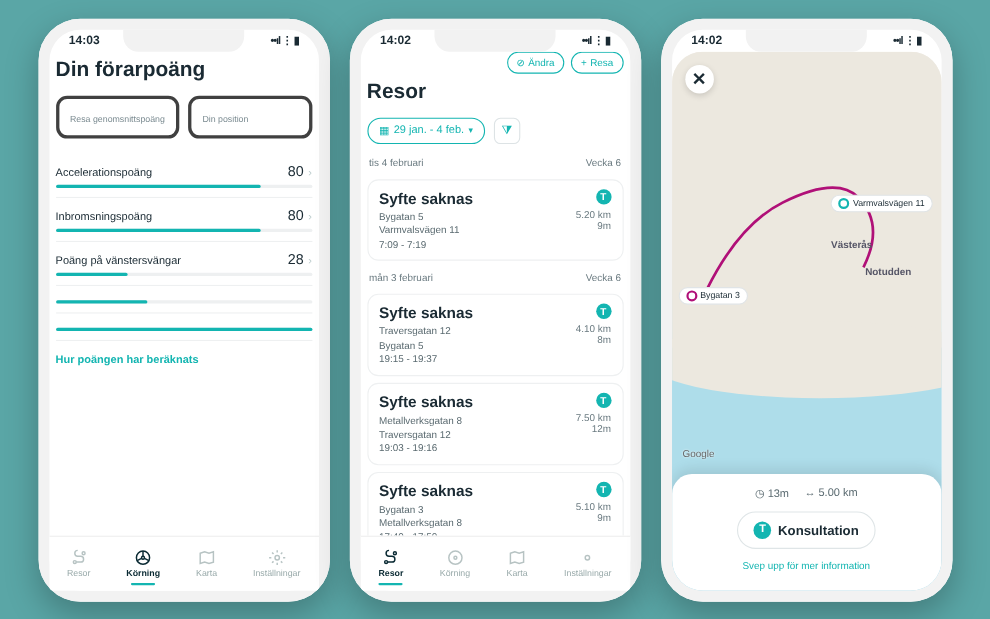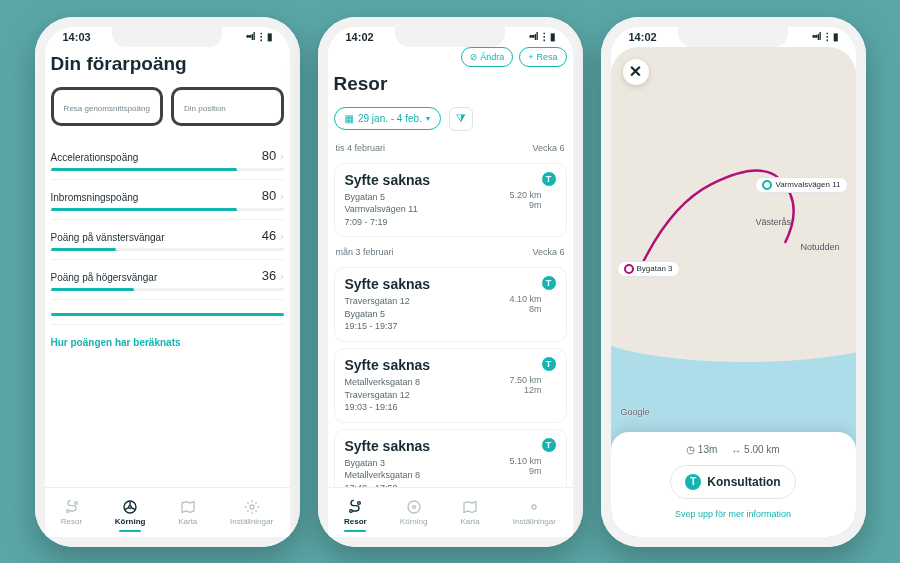--- a/index.html
+++ b/index.html
@@ -64,33 +64,33 @@
   .topactions { display:flex; justify-content:flex-end; gap:6px; margin-bottom:6px;}
   .pillbtn { border:1px solid #13b5b1; color:#13b5b1; font-size:9px; padding:4px 8px; border-radius:12px; display:flex; align-items:center; gap:3px;}
   .daterow { display:flex; gap:8px; align-items:center; margin:8px 0;}
   .datebtn { border:1px solid #13b5b1; color:#13b5b1; font-size:10px; padding:5px 10px; border-radius:14px; display:flex; align-items:center; gap:4px;}
   .filter { width:24px; height:24px; border:1px solid #dde3e5; border-radius:6px; display:flex; align-items:center; justify-content:center; color:#13b5b1; font-size:11px;}
   .triplist { display:flex; flex-direction:column; gap:6px; }
   .dayhdr { display:flex; justify-content:space-between; font-size:9px; color:#6a7a80; padding:4px 2px;}
   .trip { border:1px solid #eef0f1; border-radius:10px; padding:8px 10px; position:relative;}
   .trip-title { font-size:14px; font-weight:600; margin-bottom:3px;}
   .trip-line { font-size:9px; color:#5a6a70; line-height:1.4;}
-  .trip-meta { position:absolute; right:24px; top:26px; text-align:right; font-size:9px; color:#6a7a80;}
+  .trip-meta { position:absolute; right:10px; top:26px; text-align:right; font-size:9px; color:#6a7a80;}
   .badge-t { position:absolute; right:10px; top:8px; width:14px; height:14px; border-radius:50%; background:#13b5b1; color:#fff; font-size:9px; font-weight:700; display:flex; align-items:center; justify-content:center;}
 
   
   .mapwrap { position:absolute; top:30px; left:10px; right:10px; bottom:10px; border-radius:28px; overflow:hidden;}
   .map { width:100%; height:100%; background: linear-gradient(180deg,#f2efe9 0%, #e8e4dc 40%, #a5d5e5 60%, #a5d5e5 100%); position:relative;}
   .land { position:absolute; top:0; left:0; right:0; height:58%; background:#ece8df;}
   .water { position:absolute; bottom:0; left:0; right:0; height:45%; background:#aeddea;}
   .coast { position:absolute; top:50%; left:-10%; width:130%; height:70px; background:#ece8df; border-radius:50%;}
   .pin { position:absolute; font-size:8px; background:#fff; border:1px solid #e0e4e6; border-radius:10px; padding:2px 6px; display:flex; align-items:center; gap:3px; white-space:nowrap;}
   .pin-dot { width:10px; height:10px; border-radius:50%; border:2px solid; background:#fff;}
   .closebtn { position:absolute; top:12px; left:12px; width:26px; height:26px; border-radius:50%; background:#fff; box-shadow:0 2px 6px rgba(0,0,0,.15); display:flex; align-items:center; justify-content:center; font-weight:700;}
-  .maplabel { position:absolute; font-size:9px; color:#556;}
+  .maplabel { position:absolute; font-size:9px; color:#556;font-weight:bold;}
   .google { position:absolute; bottom:120px; left:10px; font-size:9px; color:#666; font-family: Arial; text-shadow:0 0 2px #fff;}
   .sheet { position:absolute; bottom:0; left:0; right:0; background:#fff; border-radius:18px 18px 0 0; padding:12px 16px 18px; box-shadow:0 -4px 12px rgba(0,0,0,.1); text-align:center;}
   .sheet-stats { font-size:10px; color:#5a6a70; display:flex; justify-content:center; gap:14px; margin-bottom:10px;}
   .konsult { border:1px solid #dfe5e7; border-radius:20px; padding:8px 14px; display:inline-flex; align-items:center; gap:6px; font-weight:700; font-size:12px;}
   .konsult .t { width:16px; height:16px; border-radius:50%; background:#13b5b1; color:#fff; font-size:10px; display:flex; align-items:center; justify-content:center;}
   .swipe { font-size:9px; color:#13b5b1; margin-top:10px;}
 </style>
 </head>
 <body>
 
@@ -125,31 +125,27 @@
             <span>Inbromsningspoäng</span>
             <span><span class="metric-val">80</span><span class="chev">›</span></span>
           </div>
           <div class="bar">
             <div class="bar-fill" style="width:80%"></div>
           </div>
         </div>
         <div class="metric">
           <div class="metric-row">
             <span>Poäng på vänstersvängar</span>
-            <span><span class="metric-val">46</span><span class="chev">›</span></span>
+            <span><span class="metric-val">28</span><span class="chev">›</span></span>
           </div>
           <div class="bar">
             <div class="bar-fill" style="width:28%"></div>
           </div>
         </div>
         <div class="metric">
-          <div class="metric-row">
-            <span>Poäng på högersvängar</span>
-            <span><span class="metric-val">36</span><span class="chev">›</span></span>
-          </div>
           <div class="bar">
             <div class="bar-fill" style="width:36%"></div>
           </div>
         </div>
         <div class="metric">
           <div class="bar">
             <div class="bar-fill" style="width:100%"></div>
           </div>
         </div>
       </div>
@@ -321,21 +317,21 @@
         </div>
       <div class="pin" style="top:130px; right:8px;">
           <span class="pin-dot" style="border-color:#13b5b1"></span>
           <span>Varmvalsvägen 11</span>
         </div>
       <div class="pin" style="top:214px; left:6px;">
           <span class="pin-dot" style="border-color:#b01078"></span>
           <span>Bygatan 3</span>
         </div>
       <div class="maplabel" style="top:170px; left:145px;">Västerås</div>
-      <div class="maplabel" style="top:195px; right:16px;">Notudden</div>
+      <div class="maplabel" style="top:195px; right:27px;">Notudden</div>
       <div class="google">Google</div>
       <div class="sheet">
         <div class="sheet-stats">
           <span><span>◷ </span><span>13m</span></span>
           <span><span>↔ </span><span>5.00 km</span></span>
         </div>
         <div class="konsult">
             <span class="t">T</span>
             <span>Konsultation</span>
           </div>

